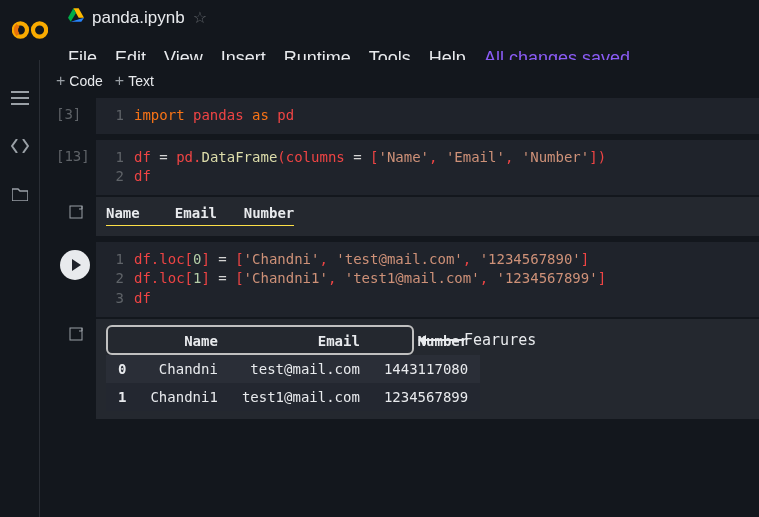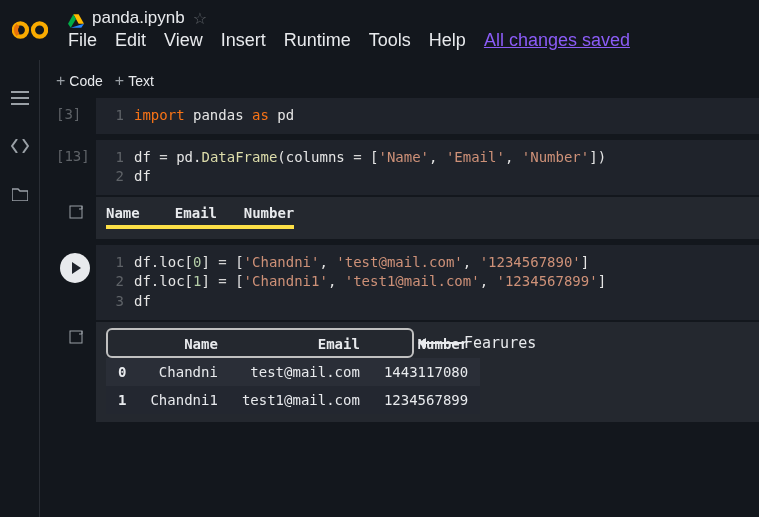--- a/index.html
+++ b/index.html
@@ -1,21 +1,21 @@
 <!DOCTYPE html>
 <html><head>
 <meta charset="utf-8">
 <style>
   * { margin: 0; padding: 0; box-sizing: border-box; }
   body { width: 759px; height: 517px; background: #13171d; font-family: Arial, sans-serif; color: #e8eaed; overflow: hidden; }
   .header { background: #13171d; height: 60px; display: flex; align-items: flex-start; padding: 8px 12px; }
   .logo { width: 36px; height: 36px; display: flex; align-items: center; justify-content: center; margin-right: 20px; margin-top: 4px; }
   .logo-svg { width: 36px; height: 24px; }
   .title-area { flex: 1; }
-  .title-row { display: flex; align-items: flex-end; gap: 8px; margin-bottom: 2px; }
+  .title-row { display: flex; align-items: flex-start; gap: 8px; margin-bottom: 20px; }
   .drive-icon { width: 16px; height: 14px; }
   .notebook-title { color: #e8eaed; font-size: 17px; }
   .star { color: #5f6368; font-size: 16px; }
   .menu-row { display: flex; gap: 18px; font-size: 18px; color: #e8eaed; }
   .menu-item { cursor: pointer; }
   .saved { color: #8b5cf6; text-decoration: underline; }
   .body-wrap { display: flex; height: 457px; }
   .sidebar { width: 40px; background: #13171d; display: flex; flex-direction: column; align-items: center; padding-top: 28px; gap: 28px; border-right: 1px solid #2a2e35; }
   .sidebar-icon { color: #9aa0a6; cursor: pointer; width: 20px; height: 20px; display: flex; align-items: center; justify-content: center; }
   .main { flex: 1; background: #13171d; padding-top: 12px; }
@@ -26,25 +26,25 @@
   .cell { display: flex; margin-bottom: 2px; }
   .gutter { width: 40px; color: #5f6368; font-family: monospace; font-size: 14px; padding-top: 8px; text-align: left; }
   .code-block { flex: 1; background: #1f232b; padding: 8px 10px; font-family: monospace; font-size: 14px; line-height: 1.4; }
   .code-line { white-space: pre; }
   .ln { color: #5f6368; display: inline-block; width: 18px; text-align: right; margin-right: 10px; }
   .kw { color: #f97316; }
   .func { color: #dcdcaa; }
   .str { color: #ce9178; }
   .op { color: #d4d4d4; }
   .num { color: #b5cea8; }
-  .plain { color: #e5e5e5; margin-top: 19px; }
+  .plain { color: #ef4444; margin-top: 19px; }
   .output-block { flex: 1; background: #24282f; padding: 8px 10px; font-family: monospace; font-size: 14px; }
   .output-gutter { width: 40px; padding-top: 8px; display: flex; justify-content: center; }
   .run-ind { color: #9aa0a6; }
-  .output-header { font-weight: bold; color: #e8eaed; border-bottom: 4px solid #fde047; padding-bottom: 4px; margin-bottom: 2px; display: inline-block; }
+  .output-header { font-weight: bold; color: #e8eaed; border-bottom: 1px solid #fde047; padding-bottom: 4px; margin-bottom: 2px; display: inline-block; }
   .output-header span { display: inline-block; }
   .run-btn { width: 30px; height: 30px; border-radius: 50%; background: #e8eaed; display: flex; align-items: center; justify-content: center; cursor: pointer; margin-left: 4px; margin-top: 4px; }
   .run-triangle { width: 0; height: 0; border-left: 9px solid #1f232b; border-top: 6px solid transparent; border-bottom: 6px solid transparent; margin-left: 2px; }
   .output-table-wrap { position: relative; }
   .table-out { border-collapse: collapse; font-family: monospace; font-size: 14px; }
   .table-out th { padding: 6px 12px; text-align: right; color: #e8eaed; font-weight: bold; }
   .table-out td { padding: 6px 12px; text-align: right; color: #e8eaed; }
   .table-out tr.even { background: #2a2e37; }
   .table-out tr.odd { background: #232730; }
   .table-out .idx { font-weight: bold; }

